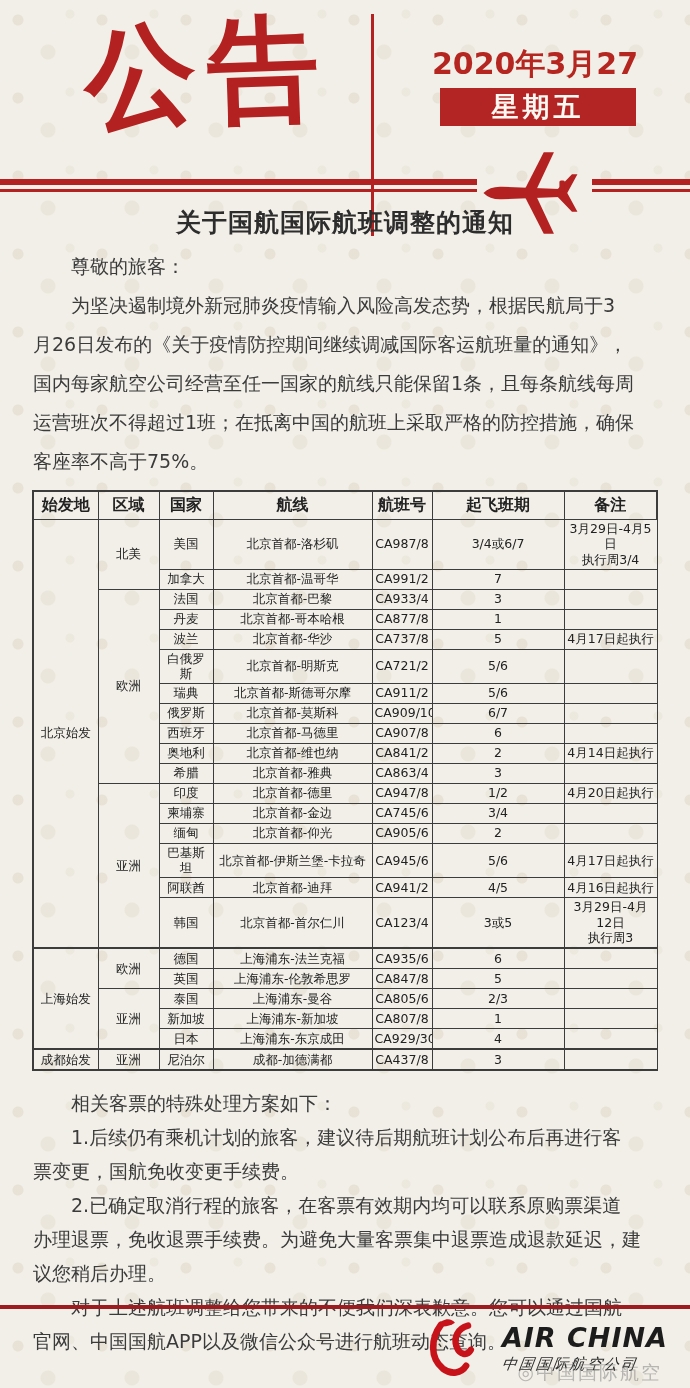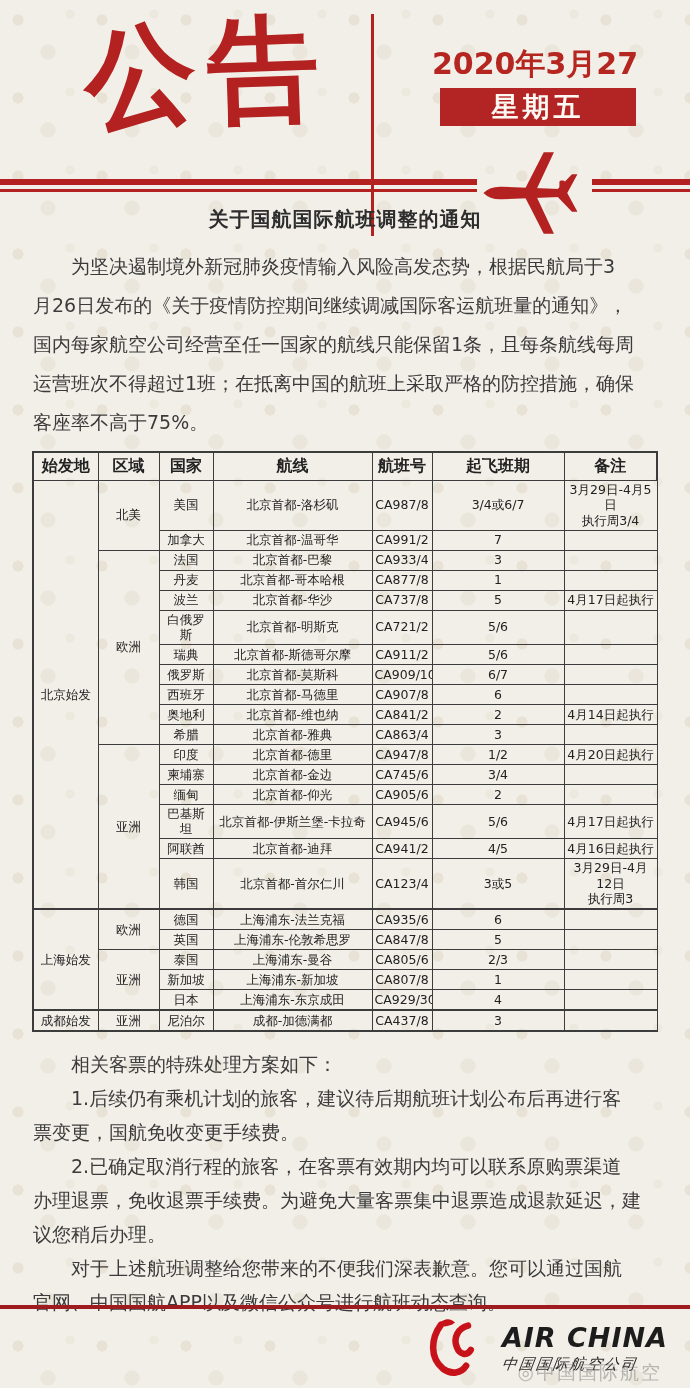--- a/index.html
+++ b/index.html
@@ -25,21 +25,21 @@
   .date-text{position:absolute;left:420px;top:44px;width:230px;text-align:center;
     font-size:30px;font-weight:bold;color:#b4261f;}
   .weekday-box{position:absolute;left:440px;top:88px;width:196px;height:38px;background:#b32424;
     display:flex;align-items:center;justify-content:center;}
   .weekday-box span{color:#fdf9f2;font-size:27px;font-weight:bold;letter-spacing:4px;}
   .rule{position:absolute;top:179px;height:4px;border-top:6px solid #b32120;border-bottom:3px solid #b32120;}
   .rule.left{left:0;width:477px;}
   .rule.right{left:592px;width:98px;}
   .plane{position:absolute;left:478px;top:146px;width:108px;height:94px;}
   .notice-title{position:absolute;left:0;top:206px;width:690px;margin:0;text-align:center;
-    font-size:20px;font-weight:bold;color:#2d2d2d;letter-spacing:1px;}
+    font-size:25px;font-weight:bold;color:#2d2d2d;letter-spacing:1px;}
   
   .body-text{position:relative;padding:0 33px;color:#3b3b3b;}
   .body-text p{margin:0;text-indent:2em;white-space:pre-line;}
   .body1{margin-top:247px;font-size:19px;line-height:2.05;}
   .body2{margin-top:15px;font-size:19px;line-height:1.79;}
   .red-dates{color:#c0271e;}
   
   table.flights{width:624px;margin:9px auto 0;border-collapse:collapse;table-layout:fixed;
     font-size:12.5px;color:#222;}
   table.flights th,table.flights td{
@@ -87,20 +87,21 @@
         <path d="M56,65 L71,65 L93,112 L80,112 Z"></path>
         <path d="M97,56 L116,36 L123,36 L110,60 L123,84 L116,84 L97,64 Z"></path>
         <rect x="100" y="44" width="7" height="14" rx="2"></rect>
       </g>
     </svg>
 
     <h1 class="notice-title">关于国航国际航班调整的通知</h1>
   </div>
 
   <section class="body-text body1">
+    <p>尊敬的旅客：</p>
     <p>为坚决遏制境外新冠肺炎疫情输入风险高发态势，根据民航局于3
 月26日发布的《关于疫情防控期间继续调减国际客运航班量的通知》，
 国内每家航空公司经营至任一国家的航线只能保留1条，且每条航线每周
 运营班次不得超过1班；在抵离中国的航班上采取严格的防控措施，确保
 客座率不高于75%。</p>
   </section>
 
   <table class="flights">
     <colgroup>
       <col style="width:65px">

